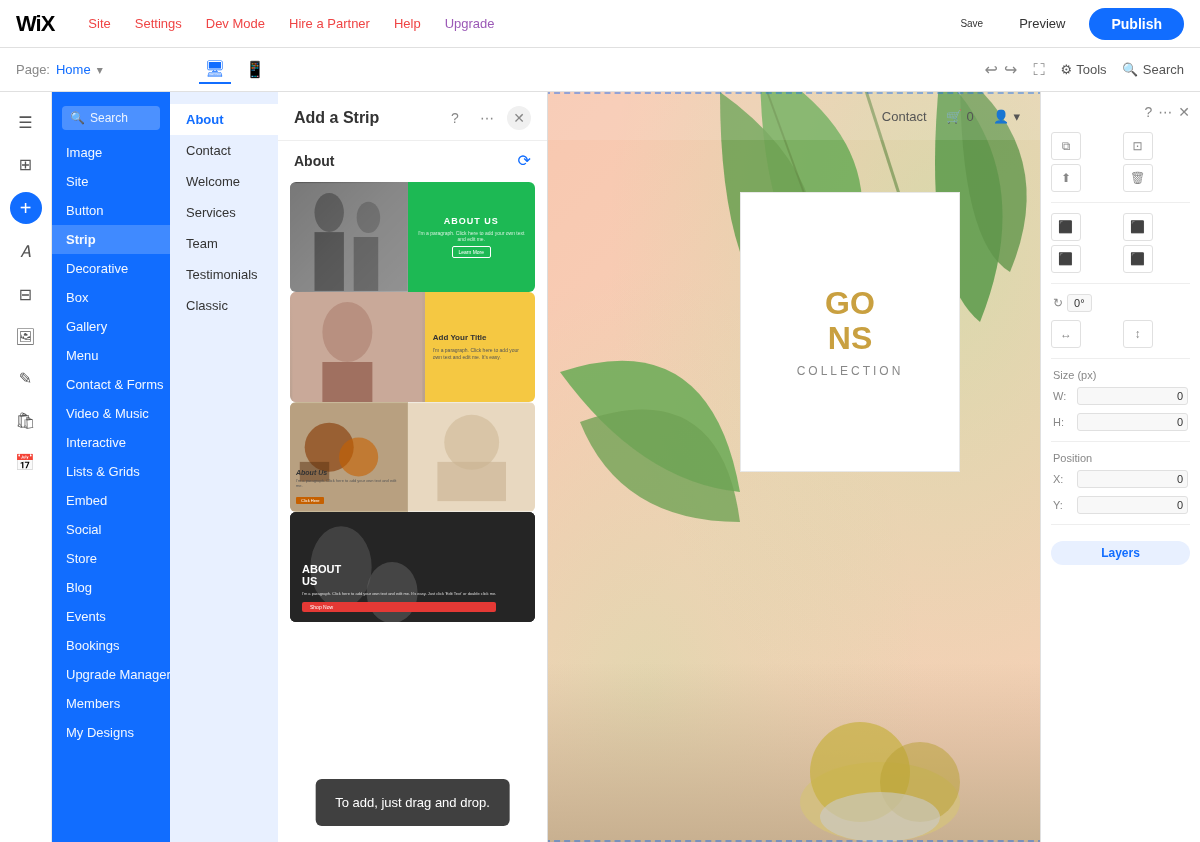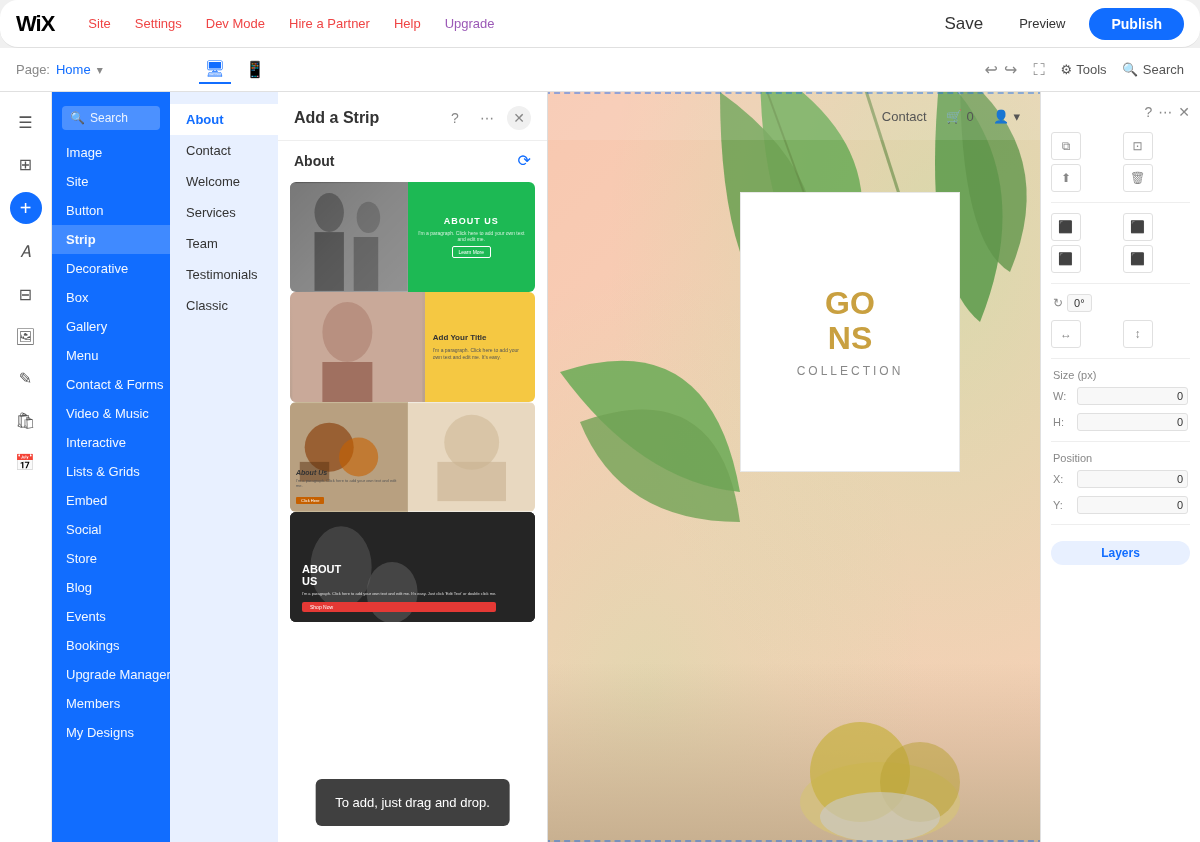--- a/index.html
+++ b/index.html
@@ -9,21 +9,20 @@
     #topbar {
       height: 48px;
       background: #fff;
       border-bottom: 1px solid #e0e0e0;
       display: flex;
       align-items: center;
       padding: 0 16px;
       gap: 20px;
       position: relative;
       z-index: 100;
-      border-radius: 18px;
     }
     #wix-logo {
       font-weight: 900;
       font-size: 22px;
       color: #000;
       letter-spacing: -1px;
       margin-right: 12px;
     }
     .top-nav-item {
       font-size: 13px;
@@ -32,21 +31,21 @@
       padding: 4px 2px;
     }
     .top-nav-item.upgrade { color: #9B59B6; }
     .top-actions {
       margin-left: auto;
       display: flex;
       align-items: center;
       gap: 12px;
     }
     .top-actions .save-btn {
-      font-size: 17px;
+      font-size: 10px;
       color: #333;
       cursor: pointer;
       padding: 6px 12px;
     }
     .top-actions .preview-btn {
       font-size: 13px;
       color: #333;
       cursor: pointer;
       padding: 6px 12px;
     }

